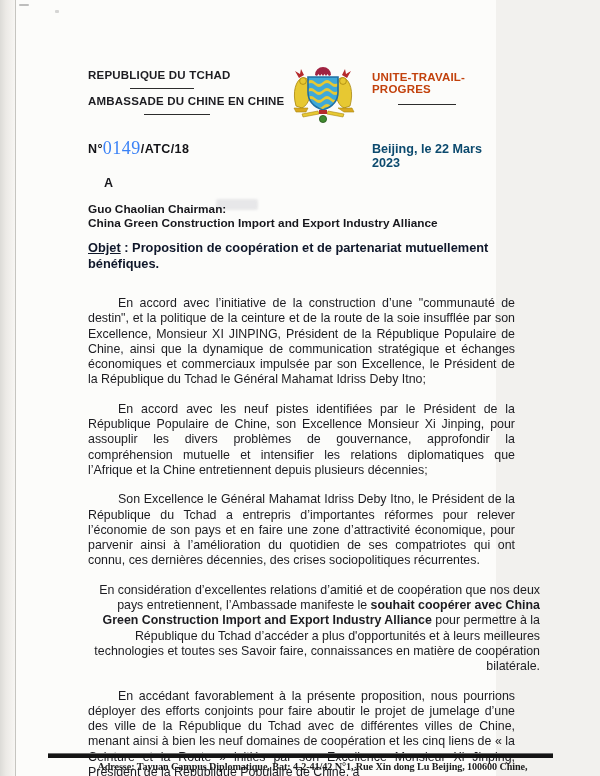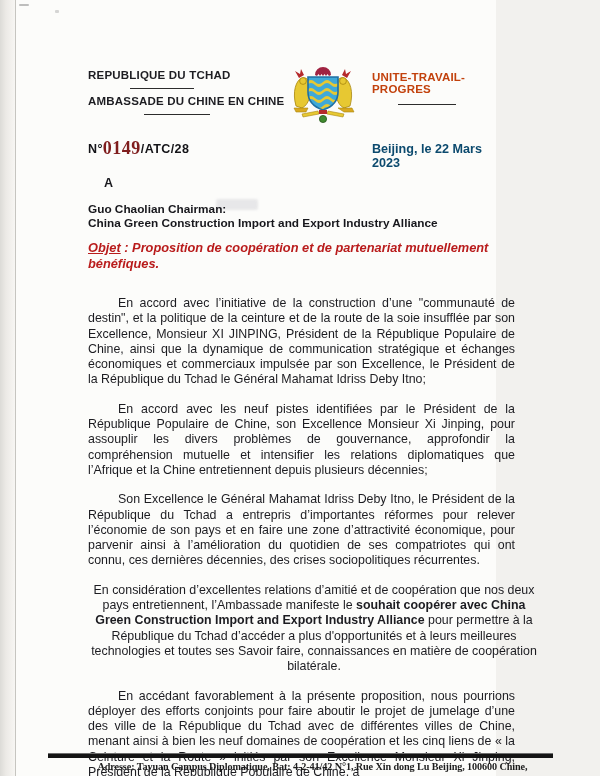--- a/index.html
+++ b/index.html
@@ -23,40 +23,40 @@
   .hdr-rule{height:0;border-top:1.6px solid #2c2c2c;margin:7px 0 6px 0;}
   .rule-1{width:64px;margin-left:42px;}
   .rule-2{width:66px;margin-left:56px;}
   .emblem{position:absolute;left:286px;top:62px;width:74px;height:66px;}
   .hdr-right{position:absolute;left:372px;top:71px;color:#c2410c;}
   .rule-3{width:58px;margin-left:26px;margin-top:9px;}
 
   
   .ref-line{position:absolute;left:88px;top:137px;color:#141418;white-space:nowrap;}
   .ref-prefix,.ref-suffix{font-weight:bold;font-size:12.5px;letter-spacing:.4px;}
-  .ref-number{font-family:"Liberation Serif",serif;font-weight:bold;font-size:18px;
-    color:#7f1d1d;letter-spacing:.5px;position:relative;top:1px;}
+  .ref-number{font-family:"Liberation Serif",serif;font-weight:normal;font-size:18px;
+    color:#3b82f6;letter-spacing:.5px;position:relative;top:1px;}
   .dateline{position:absolute;left:372px;top:142px;font-weight:bold;font-size:12.6px;color:#0c4a6e;}
 
   
   .salutation{position:absolute;left:104px;top:176px;font-weight:bold;font-size:12.5px;color:#17171c;}
   .addressee{position:absolute;left:88px;top:203px;color:#17171c;}
   .addr-line{font-weight:bold;font-size:11.8px;line-height:13.5px;}
 
   
   .subject{position:absolute;left:88px;top:240px;width:440px;
-    font-weight:bold;font-size:12.8px;line-height:16px;color:#b91c1c;font-style:italic;}
+    font-weight:bold;font-size:12.8px;line-height:16px;color:#0f172a;}
   .subject-label{text-decoration:underline;}
 
   
   .letter-body{position:absolute;left:88px;top:296px;width:427px;
     font-size:12.4px;line-height:15.3px;color:#1c1c21;}
   .letter-body p{margin:0 0 14px 0;}
   .para-justified{text-align:justify;text-indent:30px;}
-  .para-left{text-align:center;text-indent:0;width:452px;}
+  .para-left{text-align:right;text-indent:0;width:452px;}
   .bold{font-weight:bold;}
 
   
   .footer-rule{position:absolute;left:48px;top:753px;width:505px;height:4px;
     background:#141414;border-top:1px solid #6e6e6e;}
   .footer-text{position:absolute;left:60px;top:761px;width:505px;text-align:center;
     font-family:"Liberation Serif",serif;font-weight:bold;font-size:10.2px;
     color:#1c1c1c;white-space:nowrap;letter-spacing:-.1px;}
 </style>
 </head>
@@ -115,21 +115,21 @@
       <circle cx="37" cy="57" r="3.6" fill="#3f8a2e" stroke="#25551b" stroke-width="0.8"></circle>
     </svg>
   </div>
 
   <div class="hdr-right">
     <div class="hdr-line">UNITE-TRAVAIL- PROGRES</div>
     <div class="hdr-rule rule-3"></div>
   </div>
 
   <div class="ref-line">
-    <span class="ref-prefix">N°</span><span class="ref-number">0149</span><span class="ref-suffix">/ATC/28</span>
+    <span class="ref-prefix">N°</span><span class="ref-number">0149</span><span class="ref-suffix">/ATC/18</span>
   </div>
 
   <div class="dateline">Beijing, le 22 Mars 2023</div>
 
   <div class="salutation">A</div>
   <div class="addressee">
     <div class="addr-line">Guo Chaolian Chairman:</div>
     <div class="addr-line">China Green Construction Import and Export Industry Alliance</div>
   </div>
 

